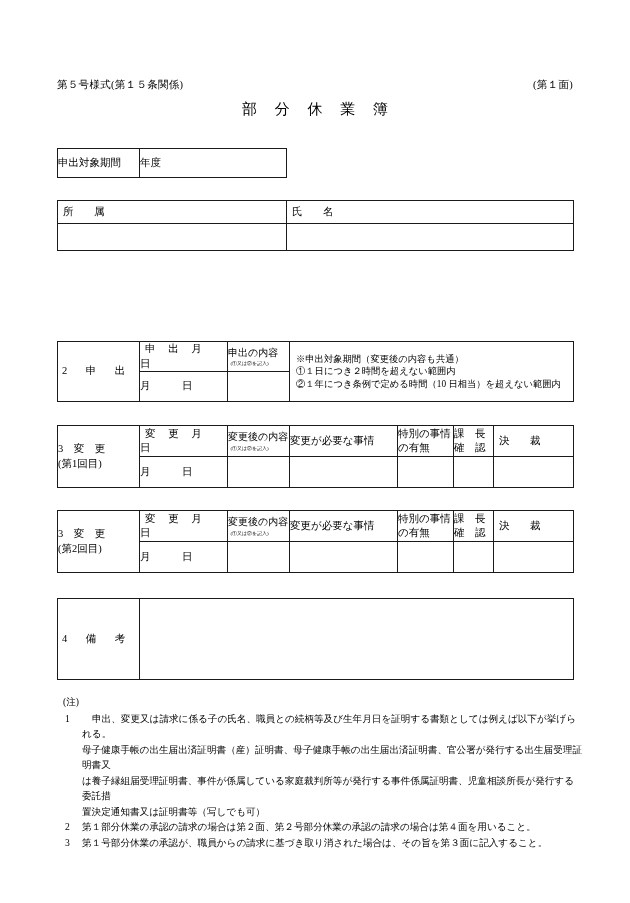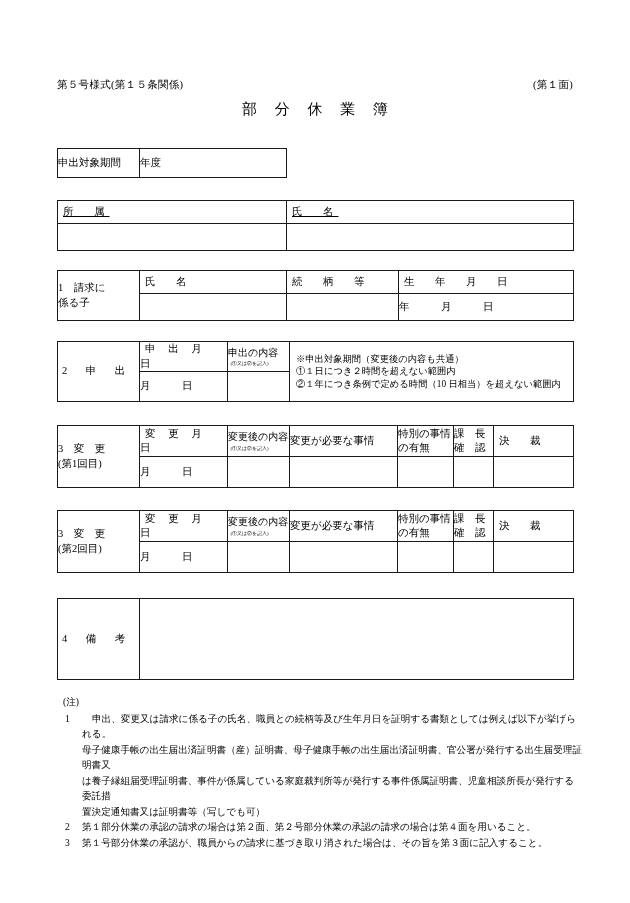--- a/index.html
+++ b/index.html
@@ -70,21 +70,21 @@
     white-space: nowrap;
   }
   .lbl-main { display: block; font-size: 10px; }
 
   
   #tbl-period { left: 57px; top: 148px; width: 229px; }
   #tbl-period td { height: 28px; }
 
   
   #tbl-affil { left: 57px; top: 200px; width: 516px; }
-  #tbl-affil td { height: 22px; text-decoration: underline; }
+  #tbl-affil td { height: 22px; }
   #tbl-affil tr.body td { height: 26px; }
 
   
   #tbl-child { left: 57px; top: 270px; width: 516px; }
   #tbl-child td { height: 22px; }
   #tbl-child tr.body td { height: 26px; }
   .cell-label-2line {
     font-size: 10.5px;
     line-height: 1.5;
   }
@@ -169,44 +169,20 @@
         <td class="sp2">所　属</td>
         <td class="sp2">氏　名</td>
       </tr>
       <tr class="body">
         <td></td>
         <td></td>
       </tr>
     </tbody>
   </table>
 
-  <table class="form" id="tbl-child">
-    <colgroup>
-      <col style="width:82px">
-        <col style="width:147px">
-        <col style="width:112px">
-        <col style="width:175px">
-    </colgroup>
-    <tbody>
-      <tr>
-        <td rowspan="2" class="cell-label-2line">
-          <span>1　請求に</span><br>
-          <span>係る子</span>
-        </td>
-        <td class="sp2">氏　名</td>
-        <td class="sp2">続　柄　等</td>
-        <td class="sp2">生　年　月　日</td>
-      </tr>
-      <tr class="body">
-        <td></td>
-        <td></td>
-        <td>年　　　月　　　日</td>
-      </tr>
-    </tbody>
-  </table>
 
   <table class="form" id="tbl-moushide">
     <colgroup>
       <col style="width:82px">
         <col style="width:88px">
         <col style="width:62px">
         <col style="width:284px">
     </colgroup>
     <tbody>
       <tr>

